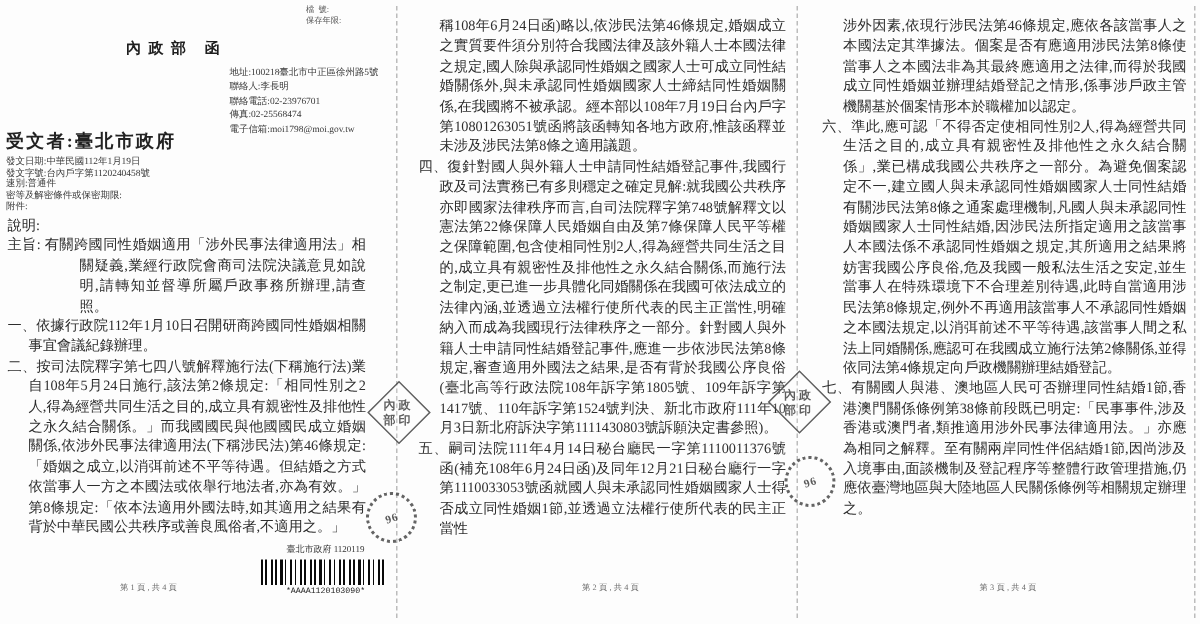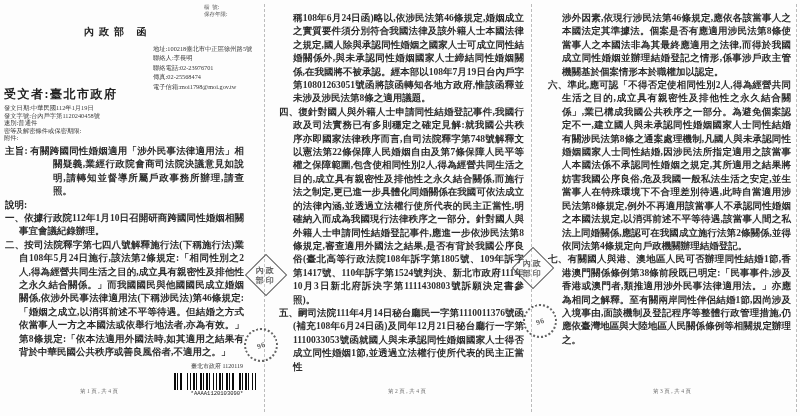--- a/index.html
+++ b/index.html
@@ -18,21 +18,21 @@
   .archive{position:absolute;left:204px;top:4px;font-size:5.5px;line-height:7px;color:#555;white-space:pre;}
   .doc-title{position:absolute;left:84px;top:25px;font-size:10px;font-weight:600;letter-spacing:5px;color:#1f1f1f;white-space:nowrap;}
   .sender{position:absolute;left:153px;top:44px;font-size:6.3px;line-height:9.4px;color:#383838;white-space:nowrap;}
   .recipient{position:absolute;left:4px;top:86px;font-size:12px;font-weight:600;letter-spacing:1.5px;color:#222;}
   .meta{position:absolute;left:4px;top:104px;font-size:6.3px;line-height:7.5px;color:#383838;white-space:nowrap;}
   
   .doc-body{position:absolute;font-size:9.5px;line-height:13.4px;text-align:justify;color:#2d2d2d;}
   #page1 .doc-body{left:5px;top:145px;width:239px;}
   #page2 .doc-body{left:11px;top:12px;width:245px;}
   #page3 .doc-body{left:13px;top:12px;width:243px;}
-  .para{margin:0;font-weight:bold;}
+  .para{margin:0;}
   .hang-subject{padding-left:48px;text-indent:-48px;}
   .hang-item{padding-left:14px;text-indent:-14px;}
   .cont-para{padding-left:14px;}
   .label-line{padding-left:0;}
   
   .footer{position:absolute;top:388px;font-size:5.5px;letter-spacing:1.5px;color:#6b6b6b;white-space:nowrap;}
   #page1 .footer{left:80px;}
   #page2 .footer{left:120px;}
   #page3 .footer{left:118px;}
   .received-block{position:absolute;left:174px;top:362px;width:86px;text-align:center;}
@@ -70,22 +70,22 @@
     </div>
     <div class="recipient">受文者:臺北市政府</div>
     <div class="meta">
       <div>發文日期:中華民國112年1月19日</div>
       <div>發文字號:台內戶字第1120240458號</div>
       <div>速別:普通件</div>
       <div>密等及解密條件或保密期限:</div>
       <div>附件:</div>
     </div>
     <div class="doc-body">
+      <p class="para label-line">說明:</p>
       <p class="para hang-subject">主旨: 有關跨國同性婚姻適用「涉外民事法律適用法」相關疑義,業經行政院會商司法院決議意見如說明,請轉知並督導所屬戶政事務所辦理,請查照。</p>
-      <p class="para label-line">說明:</p>
       <p class="para hang-item">一、依據行政院112年1月10日召開研商跨國同性婚姻相關事宜會議紀錄辦理。</p>
       <p class="para hang-item">二、按司法院釋字第七四八號解釋施行法(下稱施行法)業自108年5月24日施行,該法第2條規定:「相同性別之2人,得為經營共同生活之目的,成立具有親密性及排他性之永久結合關係。」而我國國民與他國國民成立婚姻關係,依涉外民事法律適用法(下稱涉民法)第46條規定:「婚姻之成立,以消弭前述不平等待遇。但結婚之方式依當事人一方之本國法或依舉行地法者,亦為有效。」第8條規定:「依本法適用外國法時,如其適用之結果有背於中華民國公共秩序或善良風俗者,不適用之。」</p>
     </div>
     <div class="footer">第1頁,共4頁</div>
     <div class="received-block">
       <div class="received-text">臺北市政府 1120119</div>
       <div class="barcode"></div>
       <div class="barcode-text">*AAAA1120103090*</div>
     </div>
   </section>

